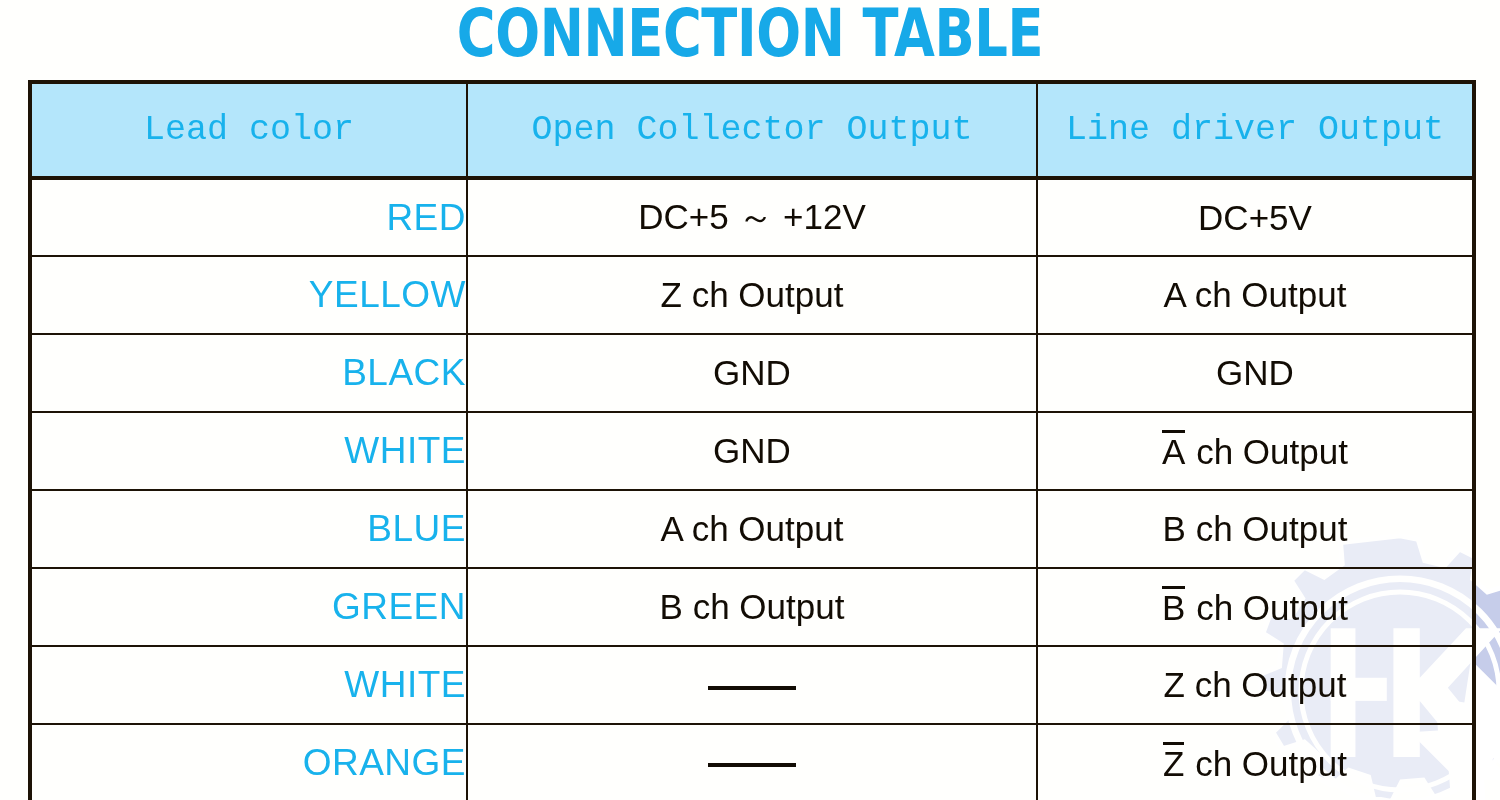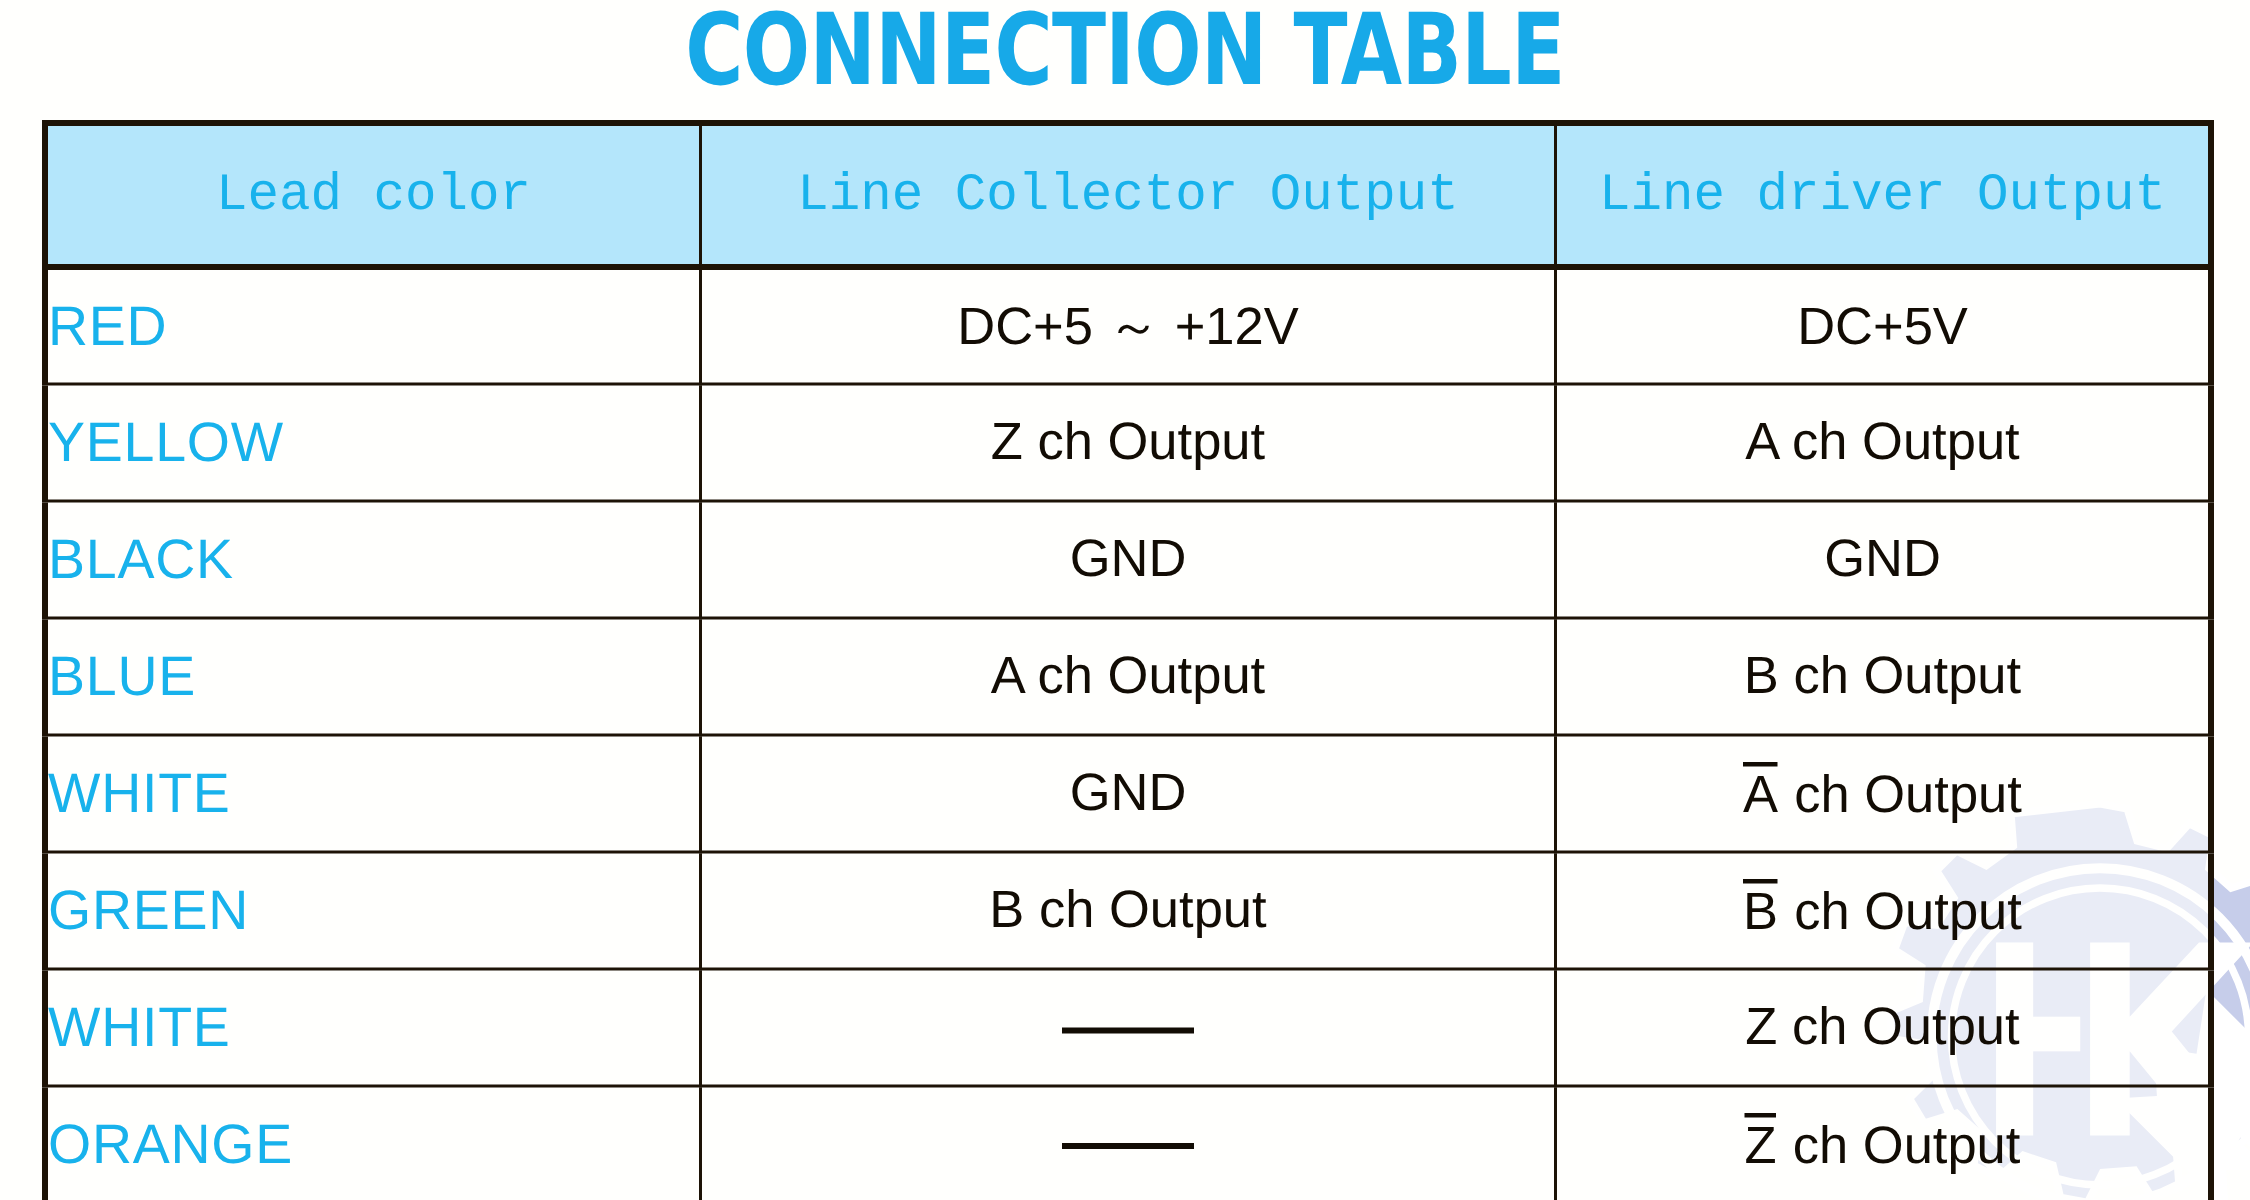--- a/index.html
+++ b/index.html
@@ -97,20 +97,21 @@
 
   table.conn tbody tr { height: 78px; }
 
   
   table.conn tr > *:first-child { border-left-width: 4px; }
   table.conn tr > *:last-child  { border-right-width: 4px; }
   table.conn thead tr > *       { border-top-width: 4px; }
   table.conn tbody tr:last-child > * { border-bottom-width: 4px; }
 
   td.lead {
+    text-align: right;
     padding-right: 52px;
     color: #18b2ec;
     font-size: 37px;
     letter-spacing: 0.5px;
     white-space: nowrap;
   }
 
   td.val {
     text-align: center;
     color: #120c04;
@@ -160,51 +161,51 @@
   <div id="table-wrap">
     <table class="conn">
       <colgroup>
         <col class="c1">
           <col class="c2">
           <col class="c3">
       </colgroup>
       <thead>
         <tr>
           <th>Lead color</th>
-          <th>Line Collector Output</th>
+          <th>Open Collector Output</th>
           <th>Line driver Output</th>
         </tr>
       </thead>
       <tbody id="table-body">
           <tr>
             <td class="lead">RED</td>
             <td class="val">DC+5 ～ +12V</td>
             <td class="val">DC+5V</td>
           </tr>
           <tr>
             <td class="lead">YELLOW</td>
             <td class="val">Z ch Output</td>
             <td class="val">A ch Output</td>
           </tr>
           <tr>
             <td class="lead">BLACK</td>
             <td class="val">GND</td>
             <td class="val">GND</td>
           </tr>
           <tr>
+            <td class="lead">WHITE</td>
+            <td class="val">GND</td>
+            <td class="val"><span class="ovl">A</span><span> ch Output</span></td>
+          </tr>
+          <tr>
             <td class="lead">BLUE</td>
             <td class="val">A ch Output</td>
             <td class="val">B ch Output</td>
           </tr>
           <tr>
-            <td class="lead">WHITE</td>
-            <td class="val">GND</td>
-            <td class="val"><span class="ovl">A</span><span> ch Output</span></td>
-          </tr>
-          <tr>
             <td class="lead">GREEN</td>
             <td class="val">B ch Output</td>
             <td class="val"><span class="ovl">B</span><span> ch Output</span></td>
           </tr>
           <tr>
             <td class="lead">WHITE</td>
             <td class="val"><span class="emdash"></span></td>
             <td class="val">Z ch Output</td>
           </tr>
           <tr>

